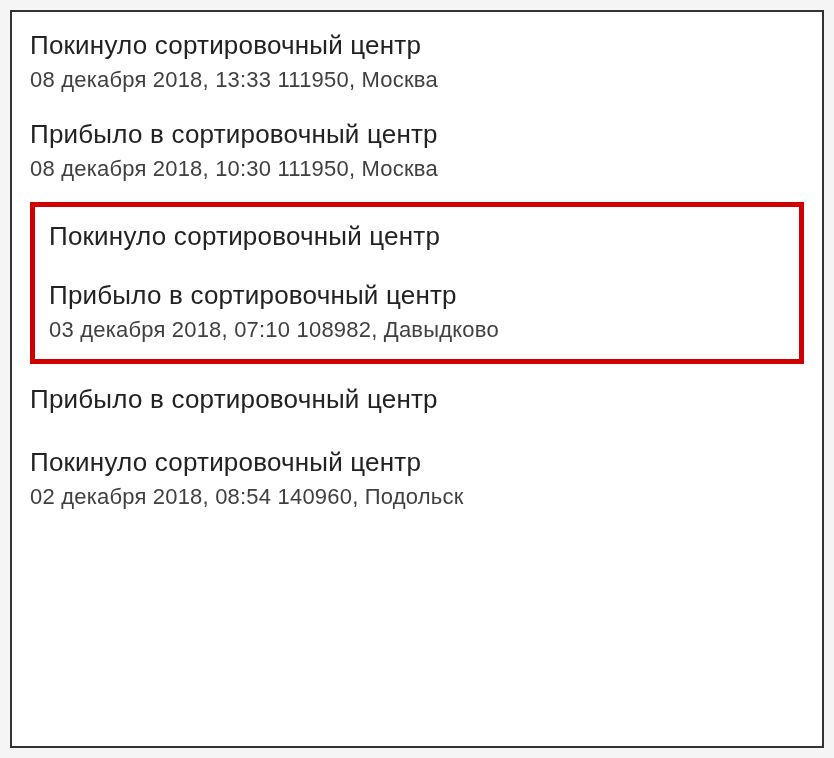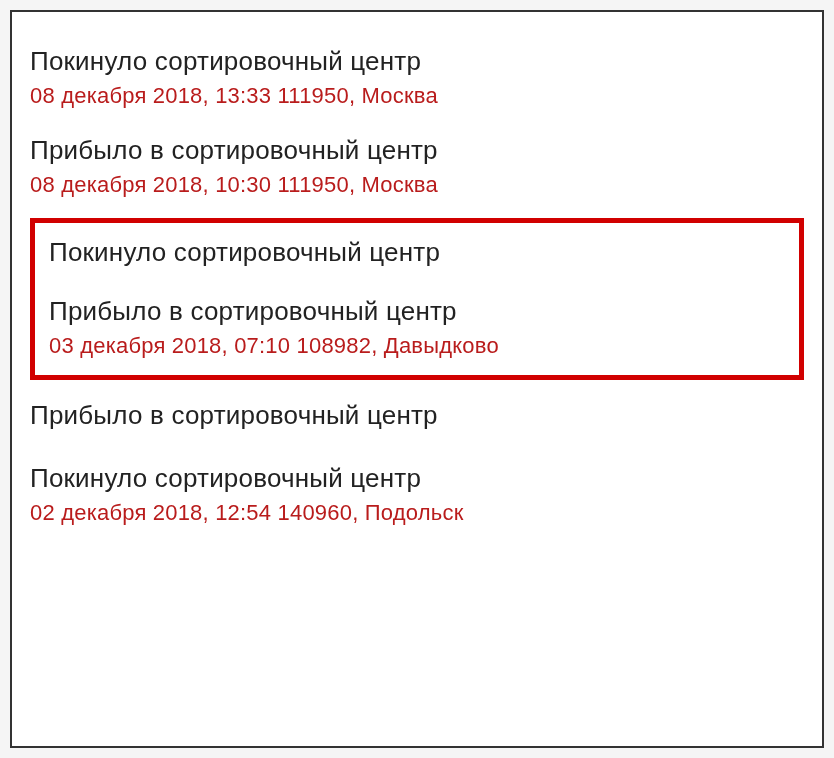--- a/index.html
+++ b/index.html
@@ -12,36 +12,36 @@
       background: #f5f5f5;
       width: 834px;
       height: 758px;
       padding: 10px;
     }
     .container {
       background: #ffffff;
       border: 2px solid #333;
       width: 100%;
       height: 100%;
-      padding: 24px 18px;
+      padding: 8px 18px;
       overflow: hidden;
     }
     .tracking-item {
       padding: 10px 0 16px 0;
     }
     .tracking-item .title {
       font-size: 26px;
       color: #222;
       font-weight: 400;
       margin-bottom: 6px;
       letter-spacing: 0.2px;
     }
     .tracking-item .details {
       font-size: 22px;
-      color: #b91c1c;
+      color: #404040;
       font-weight: 400;
       letter-spacing: 0.2px;
     }
     .highlight-box {
       border: 5px solid #d10000;
       margin: 4px 0 10px 0;
       padding: 6px 14px 2px 14px;
     }
     .highlight-box .tracking-item {
       padding: 8px 0 14px 0;
@@ -71,16 +71,16 @@
       <div class="details">03 декабря 2018, 07:10 108982, Давыдково</div>
     </div>
   </div>
 
   <div class="tracking-item">
     <div class="title">Прибыло в сортировочный центр</div>
   </div>
 
   <div class="tracking-item">
     <div class="title">Покинуло сортировочный центр</div>
-    <div class="details">02 декабря 2018, 12:54 140960, Подольск</div>
+    <div class="details">02 декабря 2018, 08:54 140960, Подольск</div>
   </div>
 
 </div>
 
 </body></html>

